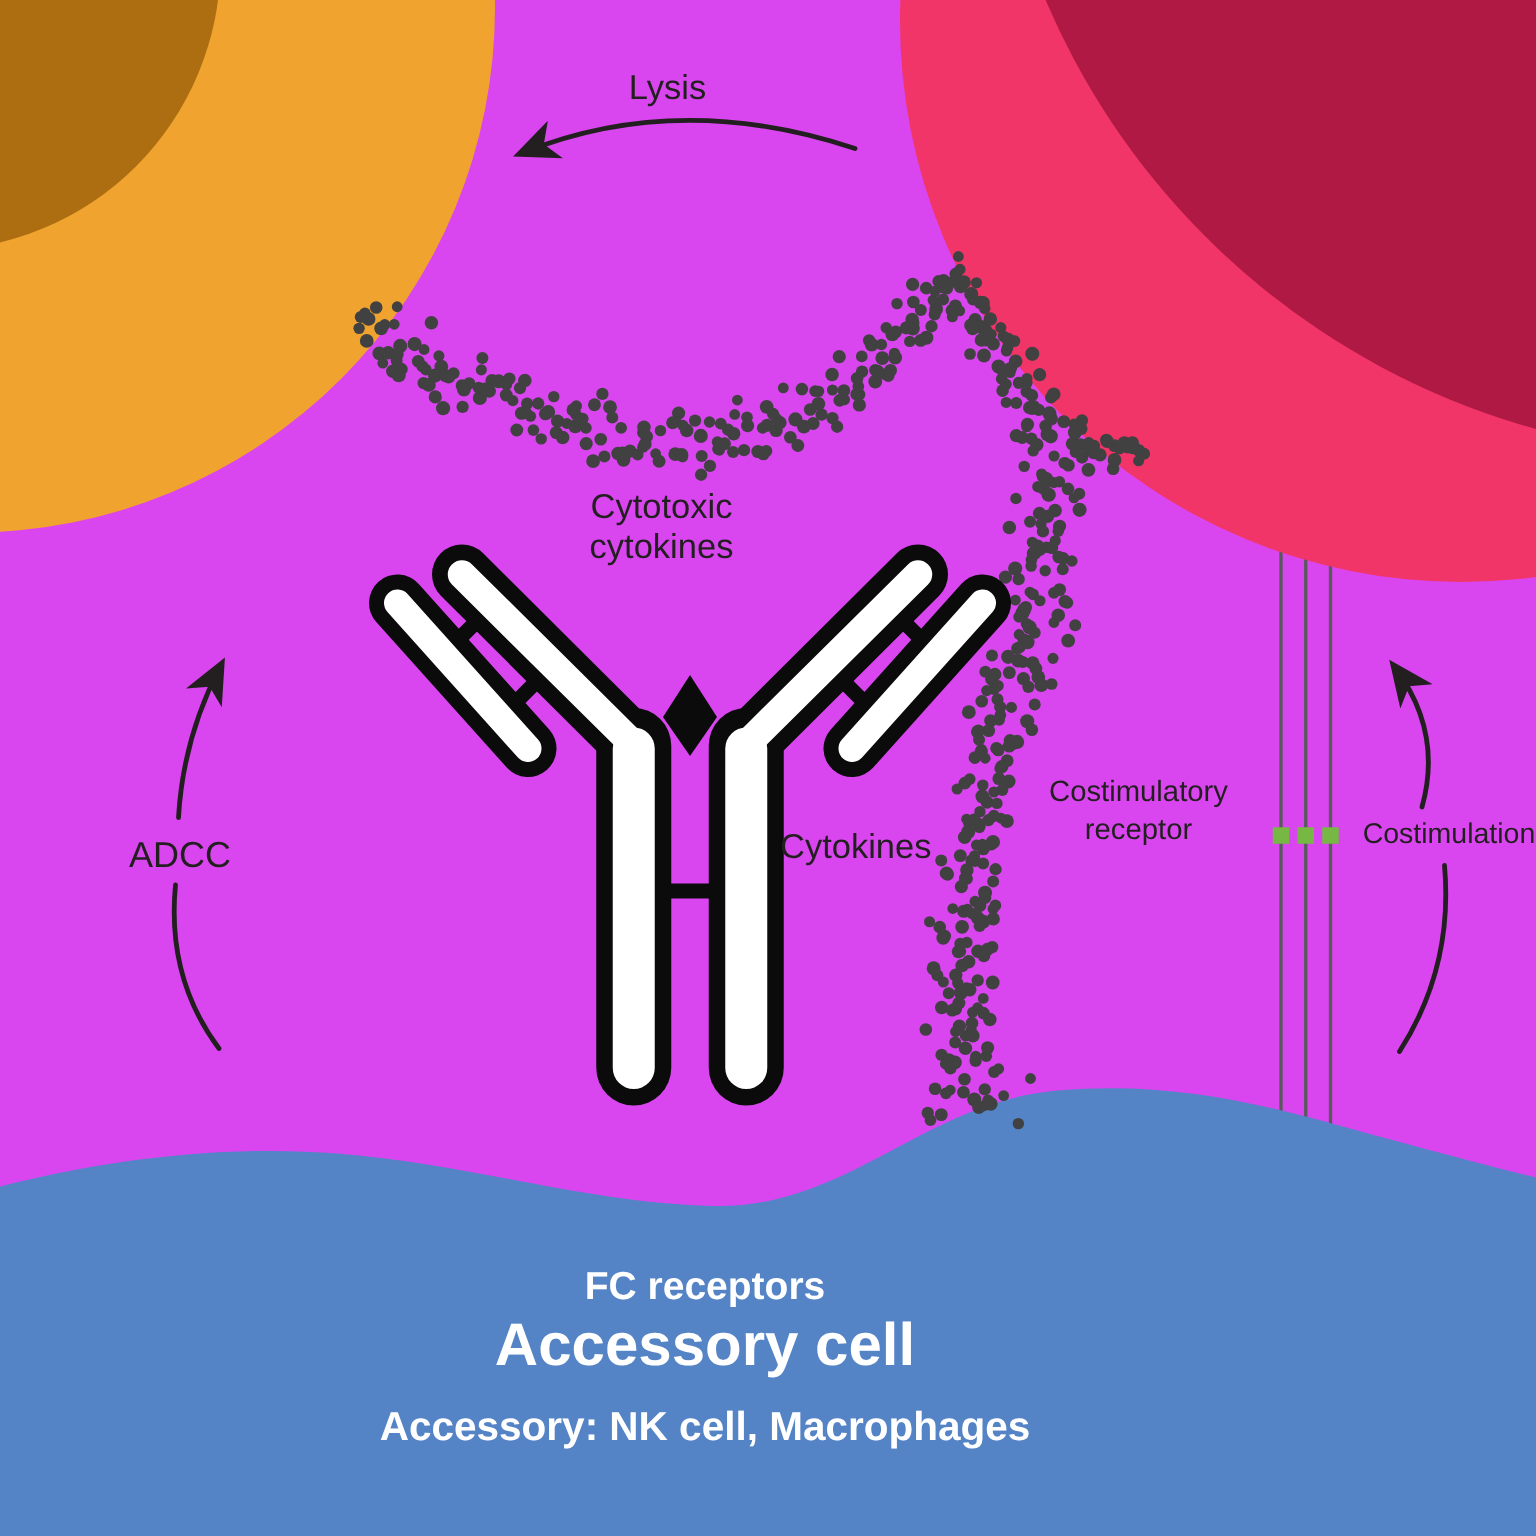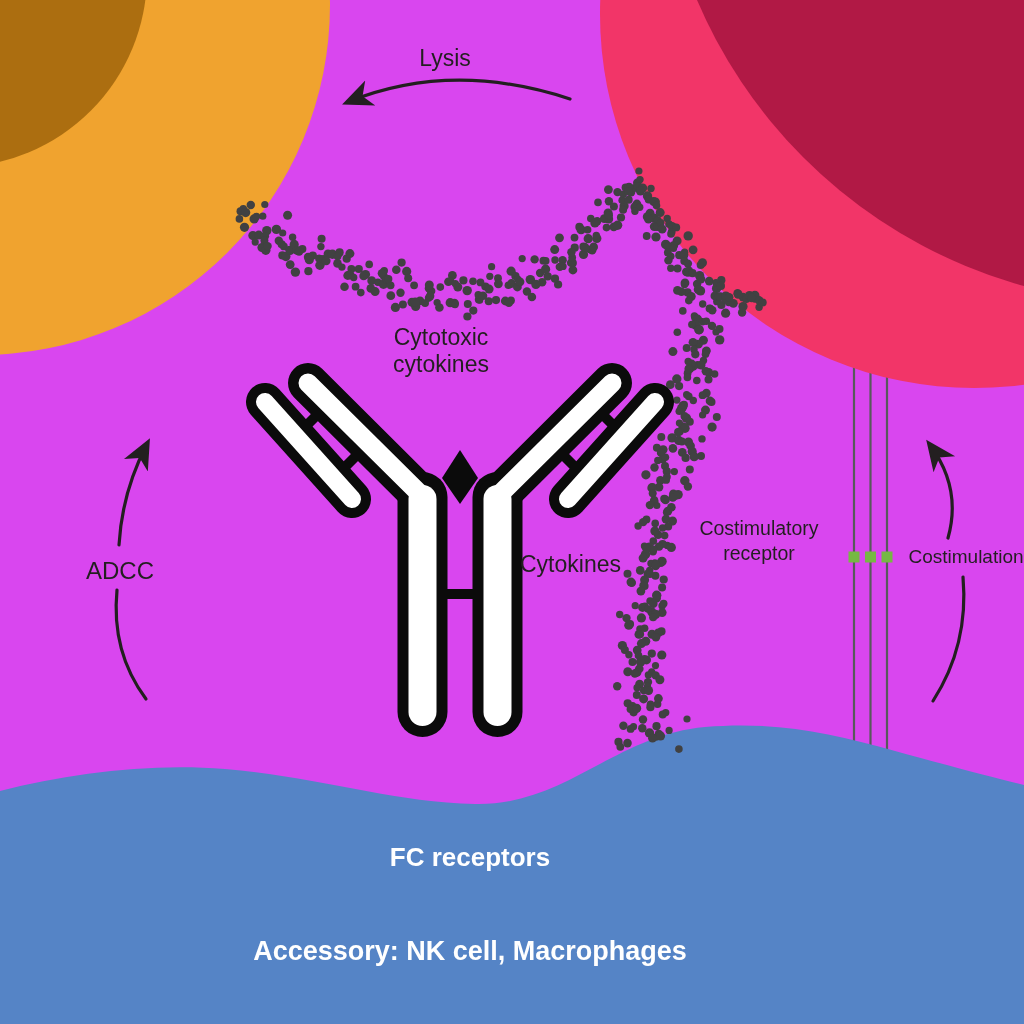--- a/index.html
+++ b/index.html
@@ -685,15 +685,16 @@
 
   <div class="lbl center" id="costim-receptors-label">
     <div>Costimulatory</div>
     <div>receptor</div>
   </div>
 
   <div class="lbl center" id="costimulation-label">Costimulation</div>
 
   <div class="lbl center on-blue" id="fc-receptor-label">FC receptors</div>
 
+  <div class="lbl center on-blue" id="accessory-cell-label">Accessory cell</div>
 
   <div class="lbl center on-blue" id="examples-label">Accessory: NK cell, Macrophages</div>
 </div>
 
 </body></html>

